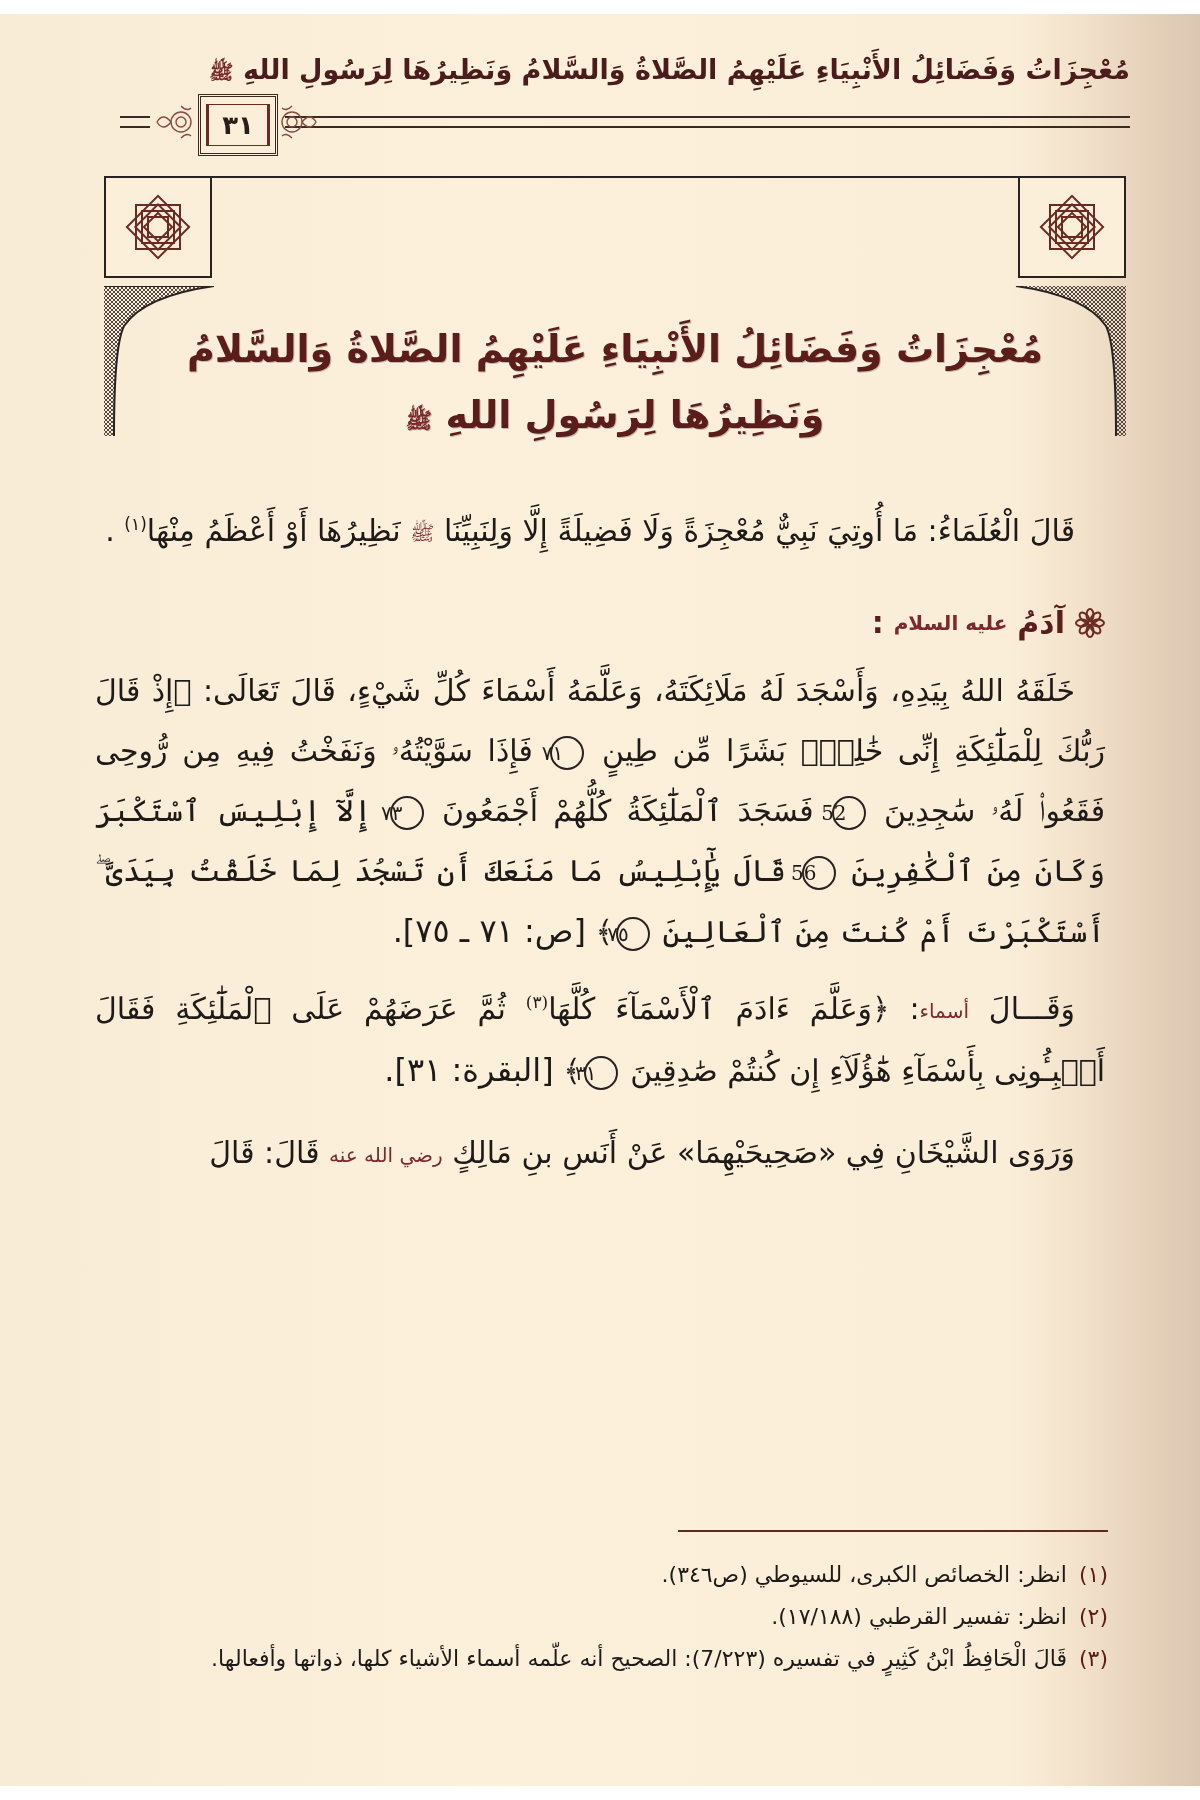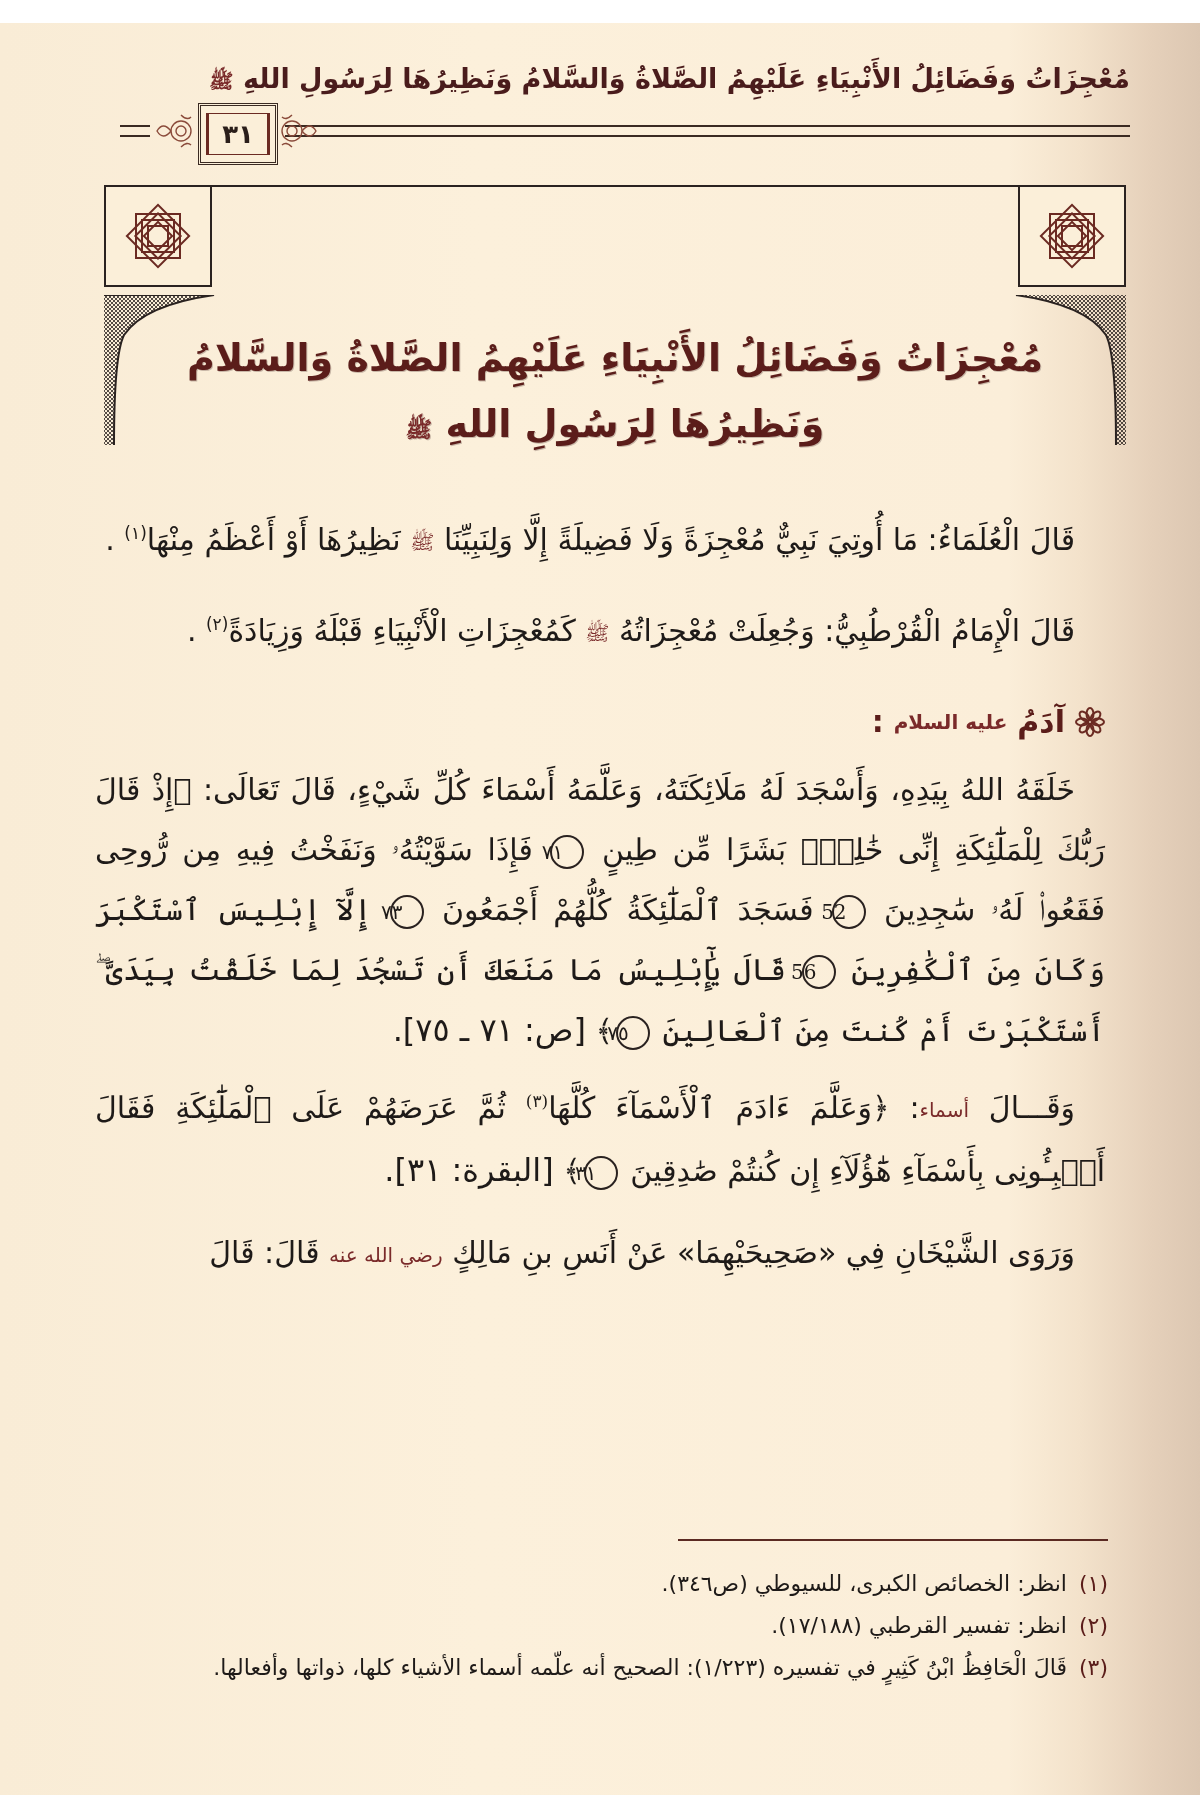--- a/index.html
+++ b/index.html
@@ -4,21 +4,20 @@
   <style>
     html, body { margin: 0; padding: 0; }
     body {
       width: 1200px; height: 1800px; position: relative; overflow: hidden;
       background: #ffffff;
       font-family: "DejaVu Sans", sans-serif;
     }
     .page {
       position: absolute; left: 0; top: 14px; width: 1200px; height: 1772px;
       background: linear-gradient(to right, #f9ecd6 0%, #fcf0db 40%, #fbeed9 84%, #f3e2cb 90%, #e5d0ba 96%, #dcc7b2 100%);
-      margin-top: 9px;
     }
     
     .running-header {
       position: absolute; top: 40px; right: 70px; left: 120px; height: 90px;
     }
     .running-title {
       position: absolute; right: 0; top: 0; font-size: 27px; font-weight: bold;
       color: #4a1c1c; white-space: nowrap; direction: rtl;
     }
     .running-title .salutation { color: #7a2a2a; font-size: 20px; }
@@ -190,26 +189,20 @@
         <span class="salutation">ﷺ</span>
       </div>
     </div>
   </div>
 
   <div class="body-text">
     <p>
       <span>قَالَ الْعُلَمَاءُ: مَا أُوتِيَ نَبِيٌّ مُعْجِزَةً وَلَا فَضِيلَةً إِلَّا وَلِنَبِيِّنَا</span>
       <span class="salu">ﷺ</span>
       <span>نَظِيرُهَا أَوْ أَعْظَمُ مِنْهَا</span><span class="fn-ref">(١)</span>
-      <span>.</span>
-    </p>
-    <p>
-      <span>قَالَ الْإِمَامُ الْقُرْطُبِيُّ: وَجُعِلَتْ مُعْجِزَاتُهُ</span>
-      <span class="salu">ﷺ</span>
-      <span>كَمُعْجِزَاتِ الْأَنْبِيَاءِ قَبْلَهُ وَزِيَادَةً</span><span class="fn-ref">(٢)</span>
       <span>.</span>
     </p>
 
     <div class="section-heading">
       <svg class="flower-icon" viewBox="0 0 30 30">
         <g fill="none" stroke="#6b2a22" stroke-width="2">
           <ellipse cx="15" cy="7" rx="3.5" ry="6"></ellipse>
           <ellipse cx="15" cy="23" rx="3.5" ry="6"></ellipse>
           <ellipse cx="7" cy="15" rx="6" ry="3.5"></ellipse>
           <ellipse cx="23" cy="15" rx="6" ry="3.5"></ellipse>
@@ -264,17 +257,17 @@
     <div class="footnote">
       <span class="fn-num">(١)</span>
       <span>انظر: الخصائص الكبرى، للسيوطي (ص٣٤٦).</span>
     </div>
     <div class="footnote">
       <span class="fn-num">(٢)</span>
       <span>انظر: تفسير القرطبي (١٧/١٨٨).</span>
     </div>
     <div class="footnote">
       <span class="fn-num">(٣)</span>
-      <span>قَالَ الْحَافِظُ ابْنُ كَثِيرٍ في تفسيره (١/٢٢٣): الصحيح أنه علّمه أسماء الأشياء كلها، ذواتها وأفعالها.</span>
+      <span>قَالَ الْحَافِظُ ابْنُ كَثِيرٍ في تفسيره (7/٢٢٣): الصحيح أنه علّمه أسماء الأشياء كلها، ذواتها وأفعالها.</span>
     </div>
   </div>
 
 </div>
 
 </body></html>

